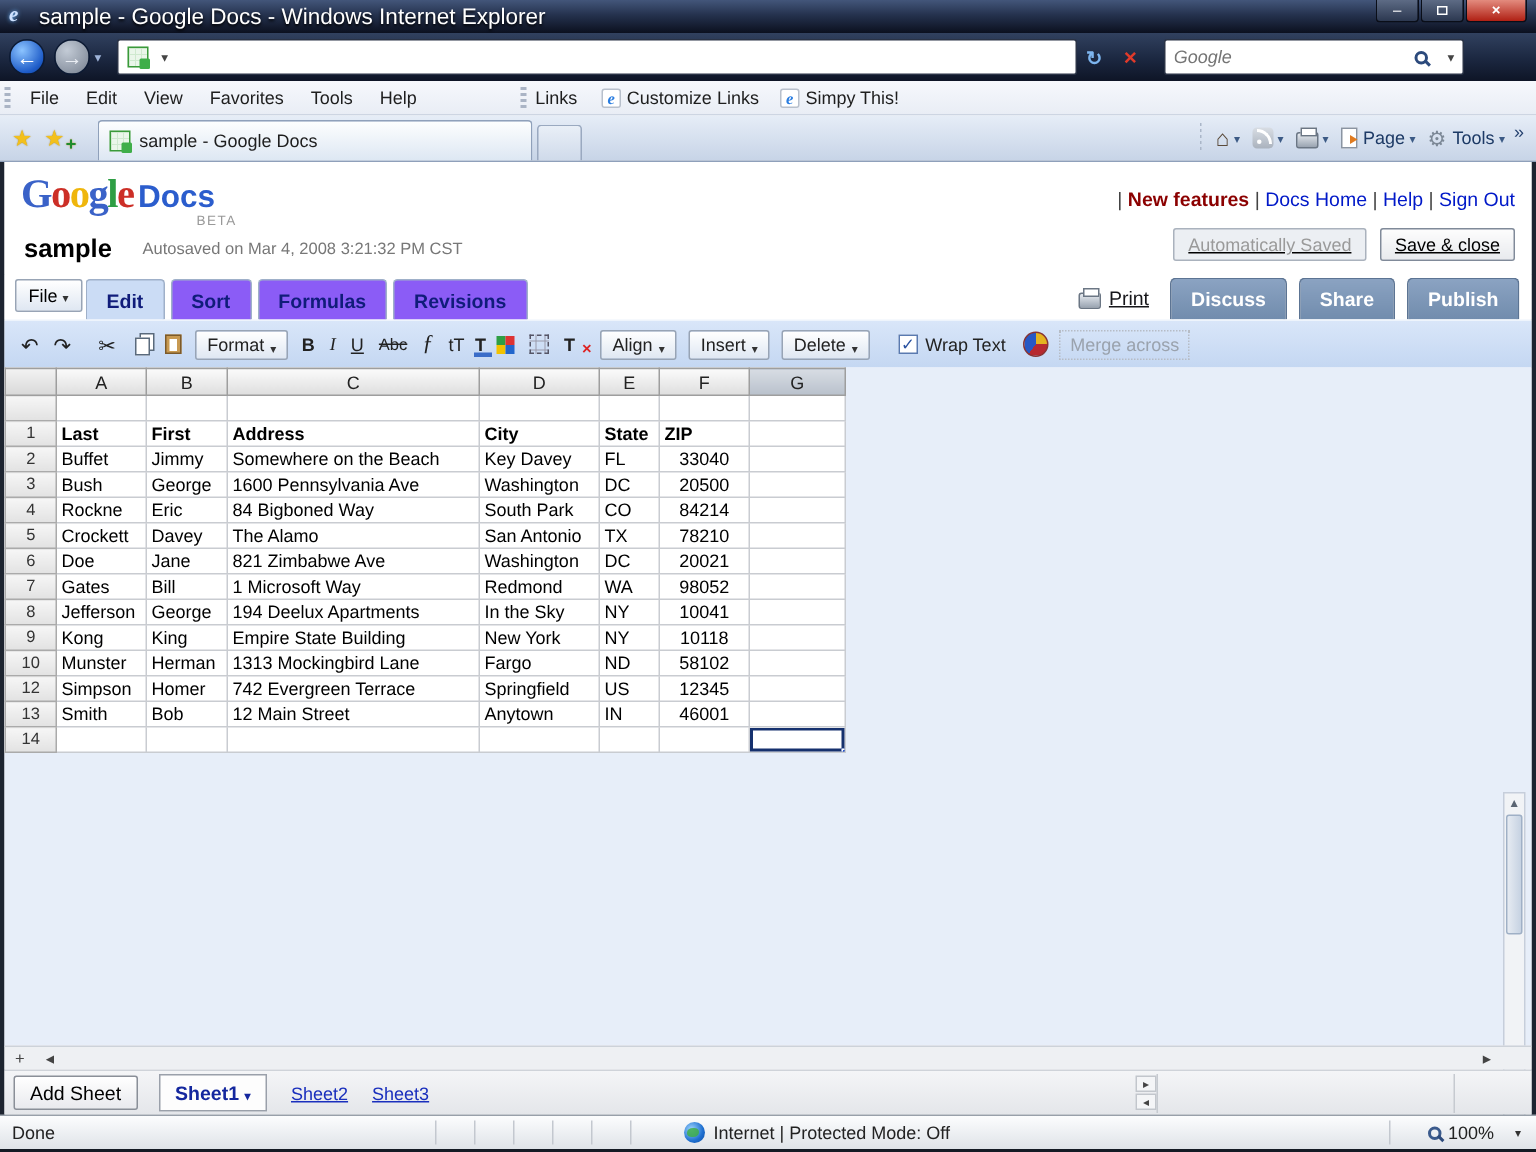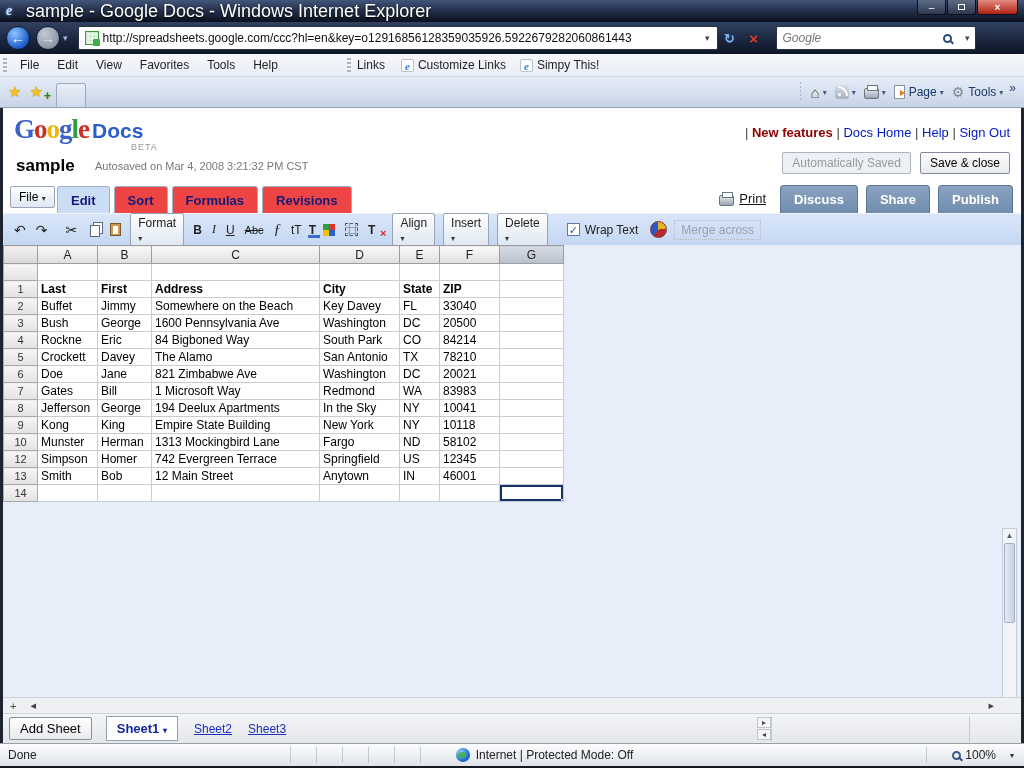--- a/index.html
+++ b/index.html
@@ -4,21 +4,21 @@
 <style>
   * { margin:0; padding:0; box-sizing:border-box; }
   html,body { width:1024px; height:768px; overflow:hidden; font-family:"Liberation Sans", sans-serif; }
   .window { position:absolute; top:0; left:0; width:1024px; height:768px; background:#fff; }
 
   
   .titlebar { position:absolute; top:0; left:0; width:1024px; height:22px;
     background:linear-gradient(180deg,#43567a 0%, #25324e 45%, #0b101f 100%); display:flex; align-items:center; }
   .ie-logo { width:14px; height:14px; margin:0 6px 0 6px; color:#cfe2ff; font:italic bold 14px/14px "Liberation Serif",serif;
     text-shadow:0 0 3px #6fb7ff; }
-  .titlebar-text { color:#fff; font-size:18px; text-shadow:0 1px 2px #000; }
+  .titlebar-text { color:#fff; font-size:15px; text-shadow:0 1px 2px #000; }
   .winbtns { position:absolute; right:6px; top:0; display:flex; }
   .winbtn { width:29px; height:15px; border:1px solid #0a0e18; border-top:none; display:flex; align-items:center; justify-content:center;
     background:linear-gradient(180deg,#6a7archive 0%,#39455c 100%); background:linear-gradient(180deg,#5d6b85,#2c3850); color:#fff; font-size:10px;
     border-radius:0 0 3px 3px; margin-left:1px; }
   .winbtn.close { width:41px; background:linear-gradient(180deg,#e38b7e,#b02014); font-weight:bold; }
   .maxbox { width:7px; height:6px; border:1px solid #fff; display:inline-block; }
 
   
   .navbar { position:absolute; top:22px; left:0; width:1024px; height:32px;
     background:linear-gradient(180deg,#31415f 0%, #1b2740 55%, #0e1526 100%); display:flex; align-items:center; }
@@ -82,48 +82,48 @@
   
   .gd-header { position:absolute; top:108px; left:3px; width:1018px; height:75px; background:#fff; }
   .gd-logo { position:absolute; left:11px; top:8px; font:bold 27px/27px "Liberation Serif",serif; letter-spacing:-1px;text-align:right; }
   .gd-docs { font-family:"Liberation Sans",sans-serif; font-weight:bold; font-size:21px; color:#2b5dcd; letter-spacing:0; margin-left:3px; }
   .gd-beta { position:absolute; left:128px; top:34px; font:9px "Liberation Sans",sans-serif; color:#999; letter-spacing:1px; }
   .gd-links { position:absolute; right:11px; top:17px; font-size:13px; color:#444; }
   .gd-links a { color:#0018c8; }
   .gd-links .newfeat { color:#8b0000; font-weight:bold; }
   .gd-title { position:absolute; left:13px; top:48px; font-size:17px; font-weight:bold; color:#000; }
   .gd-autosave { position:absolute; left:92px; top:52px; font-size:11px; color:#777; }
-  .hdr-btns { position:absolute; right:11px; top:44px; display:flex; gap:9px; }
+  .hdr-btns { position:absolute; right:11px; top:44px; display:flex; gap:9px;text-decoration:underline; }
   .btn { font-size:12px; padding:3px 9px; border:1px solid #808a99; border-radius:2px; background:linear-gradient(#fdfdfd,#e8eaee); color:#000; }
   .btn.disabled { color:#9a9a9a; background:#eceff3; border-color:#aab2bd; }
 
   
   .doc-tabrow { position:absolute; top:183px; left:3px; width:1018px; height:30px; background:#fff; }
   .file-btn { position:absolute; left:7px; top:3px; font-size:12px; padding:3px 8px; border:1px solid #98a4b5; border-radius:2px;
     background:linear-gradient(#ffffff,#dfe7f2); }
   .dd { font-size:8px; color:#333; }
   .doc-tabs { position:absolute; left:54px; bottom:0; display:flex; }
   .doc-tab { font-size:13px; font-weight:bold; color:#101c7a; padding:6px 13px 5px; border:1px solid #9fb0c9; border-bottom:none;
-    border-radius:3px 3px 0 0; background:#ef4444; margin-right:4px; }
+    border-radius:3px 3px 0 0; background:#8b5cf6; margin-right:4px; }
   .doc-tab.active { background:#cbdcf5; }
   .print-area { position:absolute; right:255px; top:8px; display:flex; align-items:center; font-size:13px; }
   .print-area a { color:#16161a; }
   .share-tabs { position:absolute; right:8px; bottom:0; display:flex; gap:8px; }
   .share-tab { font-size:13px; font-weight:bold; color:#fff; background:linear-gradient(#8ba3c2,#718cad); border:1px solid #5c7493;
     border-bottom:none; border-radius:4px 4px 0 0; padding:6px 13px 6px; }
 
   
   .toolbar { position:absolute; top:213px; left:3px; width:1018px; height:32px; background:linear-gradient(#d9e6f9,#c4d7f2);
     border-top:1px solid #eef4fc; display:flex; align-items:center; font-size:12px; color:#222; }
   .ti { padding:0 5px; display:flex; align-items:center; }
   .glyph { font-size:14px; }
   .copy-glyph { width:10px; height:12px; border:1px solid #5a6a7c; background:#fff; position:relative; box-shadow:3px -3px 0 -1px #fff,3px -3px 0 0 #5a6a7c; margin:3px 0 0 3px; }
   .paste-glyph { width:11px; height:13px; border:1px solid #7c5a2a; background:#c89a52; position:relative; }
   .paste-glyph::after { content:""; position:absolute; left:2px; top:2px; width:5px; height:8px; background:#fff; }
-  .tool-btn { border:1px solid #98a4b5; background:linear-gradient(#ffffff,#dfe7f2); border-radius:2px; padding:2px 7px; margin:0 4px; display:flex; align-items:flex-start; gap:4px;flex-direction:column; }
+  .tool-btn { border:1px solid #98a4b5; background:linear-gradient(#ffffff,#dfe7f2); border-radius:2px; padding:2px 7px; margin:0 4px; display:flex; align-items:flex-end; gap:4px; }
   .b { font-weight:bold; } .i { font-style:italic; font-family:"Liberation Serif",serif; } .u { text-decoration:underline; }
   .strike { text-decoration:line-through; font-size:11px; }
   .fx { font-style:italic; font-family:"Liberation Serif",serif; font-size:15px; }
   .tT { font-size:12px; }
   .tcolor { position:relative; font-weight:bold; padding:0 2px; }
   .tcolor::after { content:""; position:absolute; left:1px; bottom:-1px; width:12px; height:3px; background:#3a6cc8; }
   .bgcolor { width:12px; height:12px; display:grid; grid-template-columns:6px 6px; }
   .bgcolor span:nth-child(1){background:#2e9e44;} .bgcolor span:nth-child(2){background:#d33;} 
   .bgcolor span:nth-child(3){background:#f2c200;} .bgcolor span:nth-child(4){background:#26c;}
   .borders-glyph { width:13px; height:13px; border:1px dashed #55master; border:1px dashed #556; background:linear-gradient(#99a 1px,transparent 1px),linear-gradient(90deg,#99a 1px,transparent 1px); background-size:6px 6px; background-position:3px 3px; }
@@ -137,21 +137,21 @@
   .sheet-canvas { position:absolute; top:245px; left:3px; width:1018px; height:452px; background:#e7eef9; }
   table.grid { border-collapse:collapse; table-layout:fixed; background:#fff; }
   .grid th, .grid td { border:1px solid #c9ccd1; font-size:12px; font-weight:normal; padding:0 3px; overflow:hidden; white-space:nowrap; }
   .grid thead th { height:18px; background:linear-gradient(#fafafa,#dedede); border-color:#9e9e9e; color:#222; text-align:center; font-size:12px; }
   .grid thead th.sel { background:linear-gradient(#d7dce3,#b9c1cc); }
   .grid .corner { background:linear-gradient(#f2f2f2,#d8d8d8); }
   .gutter td { height:12px; background:#fff; }
   .gutter .rowhead { background:repeating-linear-gradient(135deg,#c9c9c9 0 2px,#eee 2px 6px); }
   .grid td.rowhead { height:17px; background:linear-gradient(#f6f6f6,#e2e2e2); border-color:#aaa; text-align:center; color:#333; font-size:11px; }
   .grid td { height:17px; }
-  .grid td.num { text-align:left; }
+  .grid td.num { text-align:center; }
   .grid tr.first td:not(.rowhead) { font-weight:bold; }
   .grid td.selected { position:relative; box-shadow:inset 0 0 0 2px #16316e; }
   .fill-handle { position:absolute; right:-3px; bottom:-3px; width:5px; height:5px; background:#2e5bd7; border:1px solid #fff; }
 
   
   .vscroll { position:absolute; left:999px; top:283px; width:15px; height:414px; background:#f1f3f6; border:1px solid #c6cedb; display:flex; flex-direction:column; align-items:center; }
   .varrow { font-size:8px; color:#5a6472; height:14px; line-height:14px; }
   .vthumb { width:11px; height:80px; background:linear-gradient(90deg,#e6ebf2,#c6d2e2); border:1px solid #9fb0c6; border-radius:2px; }
   .vspacer { flex:1; }
   .hscrollrow { position:absolute; left:3px; top:697px; width:1018px; height:16px; background:#eef0f3; border-top:1px solid #cdd2d9; display:flex; align-items:center; font-size:10px; color:#444; }
@@ -196,21 +196,20 @@
       <span class="winbtn close">×</span>
     </div>
   </div>
 
   <div class="navbar">
     <span class="navcircle back">←</span>
     <span class="navcircle fwd">→</span>
     <span class="nav-chevron">▾</span>
     <div class="addressbar" style="margin-left:6px;">
       <span class="favicon-grid"></span>
-      <input class="url-input" readonly="" value="http://spreadsheets.google.com/ccc?hl=en&amp;key=o12916856128359035926.5922679282060861443" style="">
       <span class="addr-drop">▾</span>
     </div>
     <span class="navtool refresh">↻</span>
     <span class="navtool stop">×</span>
     <div class="searchbox">
       <input class="search-input" placeholder="Google" style="">
       <span class="mag"></span>
       <span class="addr-drop">▾</span>
     </div>
   </div>
@@ -231,20 +230,24 @@
     </span>
     <span class="link-item">
       <span class="mini-ie">e</span>
       <span>Simpy This!</span>
     </span>
   </div>
 
   <div class="tabbar">
     <span class="star">★</span>
     <span class="star-add">★</span>
+    <div class="ie-tab">
+      <span class="favicon-grid"></span>
+      <span>sample - Google Docs</span>
+    </div>
     <div class="tab-stub"></div>
     <div class="cmdbar">
       <span class="cmd-sep"></span>
       <span class="cmd-item">
         <span class="home-glyph">⌂</span>
         <span class="dd">▾</span>
       </span>
       <span class="cmd-item">
         <span class="feed-glyph"></span>
         <span class="dd">▾</span>
@@ -463,21 +466,21 @@
             <td class="num">20021</td>
             <td></td>
           </tr>
           <tr>
             <td class="rowhead">7</td>
             <td>Gates</td>
             <td>Bill</td>
             <td>1 Microsoft Way</td>
             <td>Redmond</td>
             <td>WA</td>
-            <td class="num">83983</td>
+            <td class="num">98052</td>
             <td></td>
           </tr>
           <tr>
             <td class="rowhead">8</td>
             <td>Jefferson</td>
             <td>George</td>
             <td>194 Deelux Apartments</td>
             <td>In the Sky</td>
             <td>NY</td>
             <td class="num">10041</td>

